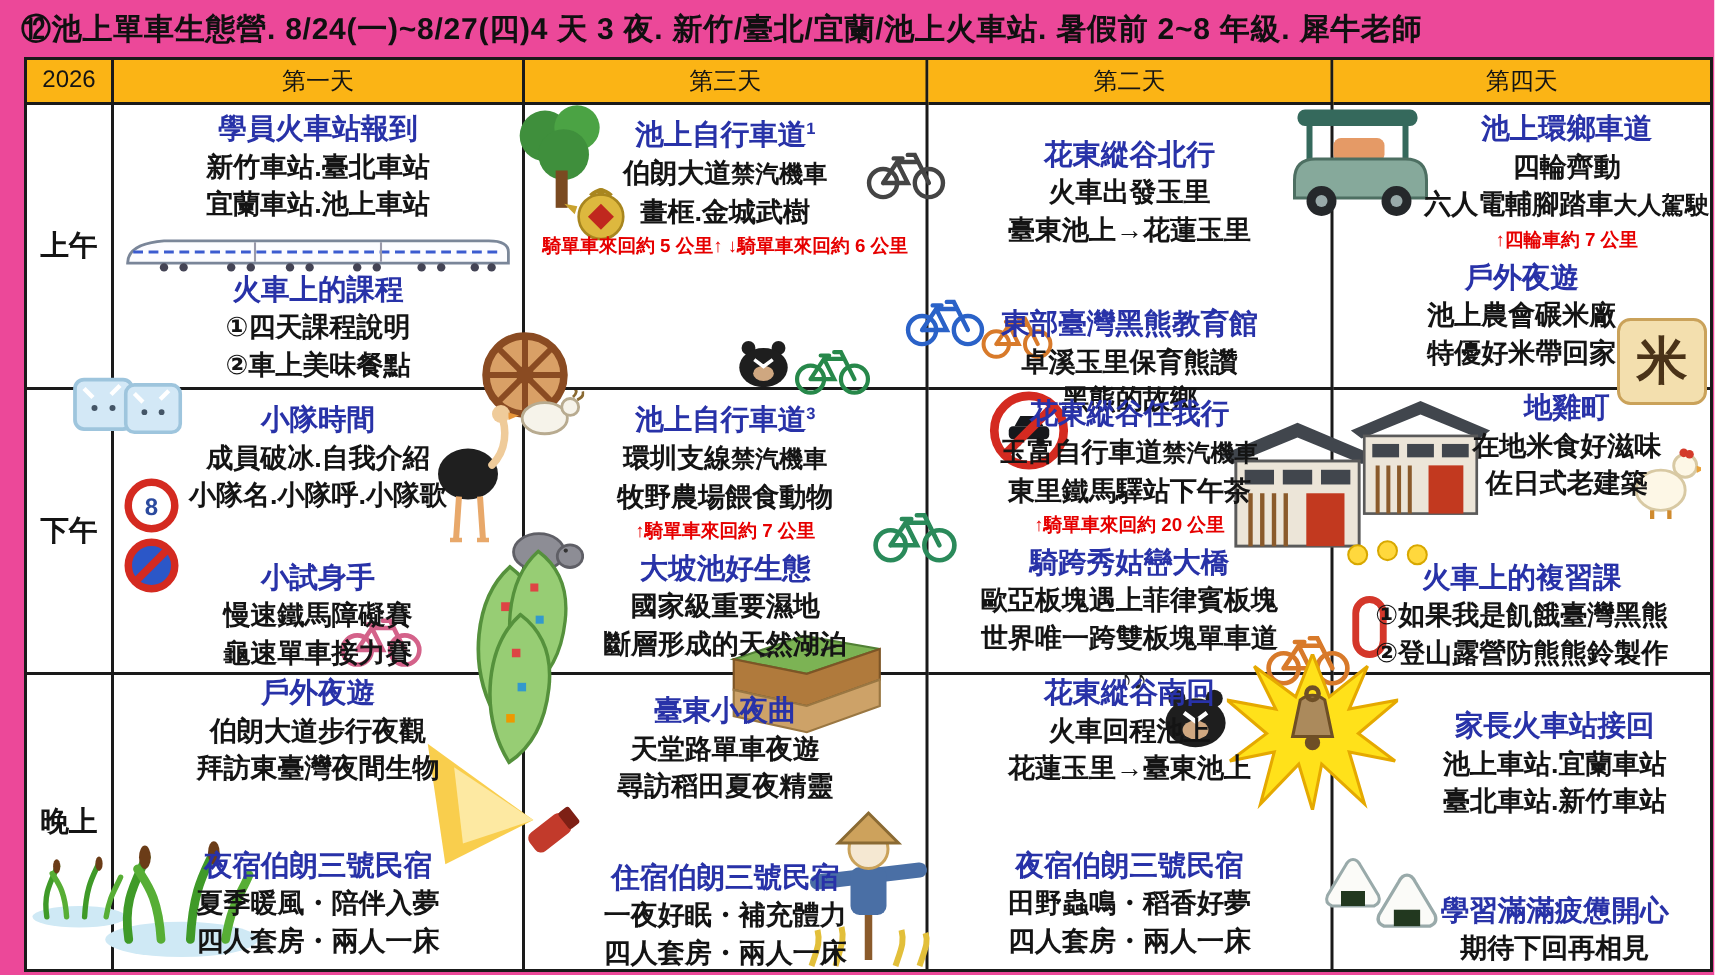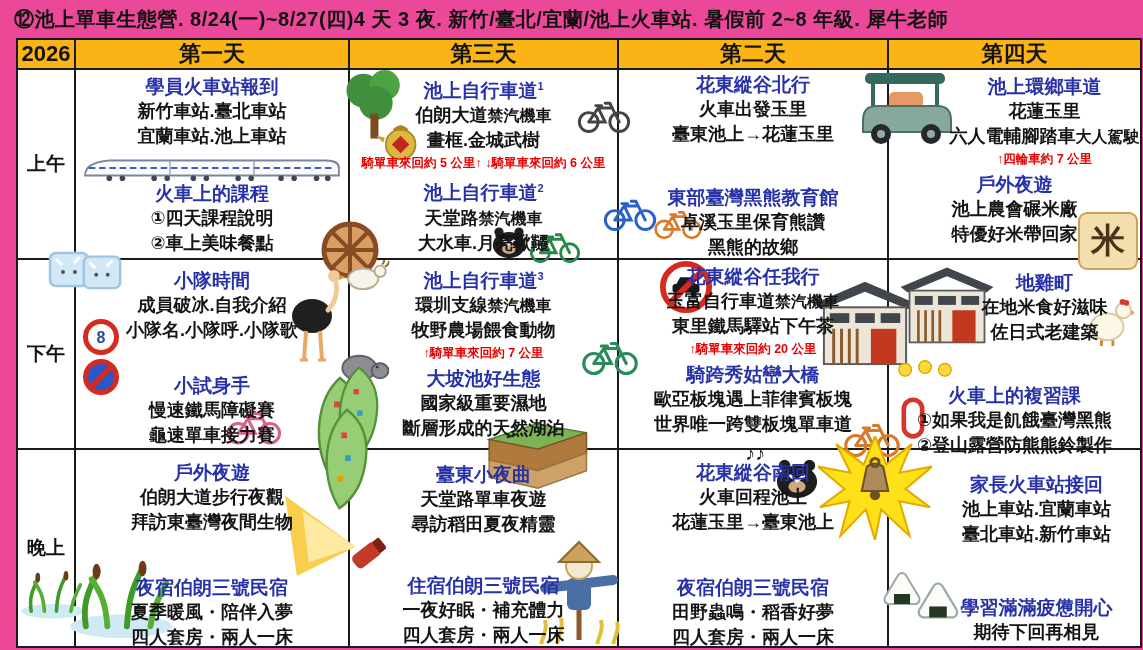--- a/index.html
+++ b/index.html
@@ -12,30 +12,30 @@
   body{font-family:"Liberation Sans","DejaVu Sans",sans-serif;background:#fff;}
   .page{position:relative;width:1143px;height:650px;overflow:hidden;background:#ec4899;}
   .page-title{position:absolute;left:14px;top:6px;font-size:20px;font-weight:bold;color:#101010;white-space:nowrap;letter-spacing:.5px;}
   .table{position:absolute;left:16px;top:38px;display:grid;
          grid-template-columns:58px 274px 269px 270px 251px;
          grid-template-rows:30px 190px 190px 196px;
          border:2px solid var(--bd);background:#fff;}
   .cell{box-sizing:border-box;border-right:2px solid var(--bd);border-bottom:2px solid var(--bd);position:relative;}
   .cell.lastcol{border-right:none;}
   .cell.lastrow{border-bottom:none;}
-  .hdr{background:var(--hbg);display:flex;align-items:center;justify-content:center;font-weight:bold;font-size:22px;color:#141414;}
+  .hdr{background:var(--hbg);display:flex;align-items:center;justify-content:center;font-weight:normal;font-size:16px;color:#141414;}
   .period{display:flex;align-items:center;justify-content:center;font-size:19px;font-weight:bold;color:#141414;}
   .content{text-align:center;}
   .sec{position:relative;z-index:2;}
   .sec-title{font-size:19px;font-weight:bold;color:var(--blue);line-height:25px;white-space:nowrap;}
   .sec-title sup{font-size:11px;}
   .ln{font-size:18px;font-weight:bold;color:#141414;line-height:25px;white-space:nowrap;}
   .small{font-size:16px;font-weight:bold;color:#141414;}
   .note{position:relative;z-index:2;font-size:12.5px;font-weight:bold;color:var(--red);line-height:21px;white-space:nowrap;}
-  .pt4{padding-top:4px;}.pt6{padding-top:2px;}.pt8{padding-top:8px;}.pt10{padding-top:10px;}.pt12{padding-top:12px;}.pt22{padding-top:22px;padding-left:44px;}
+  .pt4{padding-top:4px;}.pt6{padding-top:21px;}.pt8{padding-top:8px;}.pt10{}.pt12{padding-top:12px;}.pt22{padding-top:22px;padding-left:44px;}
   .g28{margin-top:38px;text-align:center;}.g30{margin-top:30px;}.g32{margin-top:32px;}.g36{margin-top:36px;}.g40{margin-top:40px;}.g48{margin-top:48px;}
   .shift{padding-left:60px;}
   .deco{position:absolute;z-index:1;pointer-events:none;}
   .rice-bag{display:flex;align-items:center;justify-content:center;background:#f3dfae;border:2px solid #caa25a;border-radius:9px;font-size:34px;font-weight:bold;color:#4a3318;}
   .note-glyph{position:absolute;z-index:1;font-size:20px;font-weight:bold;color:#222;}
 </style>
 </head>
 <body>
 
 <svg width="0" height="0" style="position:absolute">
@@ -263,25 +263,20 @@
         </svg>
       <svg class="deco" style="right:36px;bottom:-6px;width:52px;height:36px;color:#27884a" viewBox="0 0 46 32">
           <use href="#bike"></use>
         </svg>
       <div class="sec">
         <div class="sec-title"><span>池上自行車道</span><sup>1</sup></div>
         <div class="ln"><span>伯朗大道</span><span class="small">禁汽機車</span></div>
         <div class="ln">畫框.金城武樹</div>
       </div>
       <div class="note">騎單車來回約 5 公里↑  ↓騎單車來回約 6 公里</div>
-      <div class="sec" style="margin-top:2px">
-        <div class="sec-title"><span>池上自行車道</span><sup>2</sup></div>
-        <div class="ln"><span>天堂路</span><span class="small">禁汽機車</span></div>
-        <div class="ln">大水車.月亮鞦韆</div>
-      </div>
     </div>
 
     <div class="cell content pt6">
       <svg class="deco" style="left:-16px;top:124px;width:54px;height:38px;color:#2a62c8" viewBox="0 0 46 32">
           <use href="#bike"></use>
         </svg>
       <svg class="deco" style="left:34px;top:136px;width:50px;height:34px;color:#d87a2a" viewBox="0 0 46 32">
           <use href="#bike"></use>
         </svg>
       <div class="sec">
@@ -299,21 +294,21 @@
     <div class="cell content pt4 lastcol">
       <svg class="deco" style="left:-30px;top:0px;width:96px;height:80px" viewBox="0 0 96 80">
           <use href="#cart"></use>
         </svg>
       <div class="rice-bag deco" style="right:2px;top:142px;width:56px;height:54px">
           <span>米</span>
         </div>
       <div class="shift">
         <div class="sec">
           <div class="sec-title">池上環鄉車道</div>
-          <div class="ln">花蓮玉里</div>
+          <div class="ln">四輪齊動</div>
           <div class="ln"><span>六人電輔腳踏車</span><span class="small">大人駕駛</span></div>
         </div>
         <div class="note">↑四輪車約 7 公里</div>
       </div>
       <div class="sec" style="margin-top:2px">
         <div class="sec-title">戶外夜遊</div>
         <div class="ln">池上農會碾米廠</div>
         <div class="ln">特優好米帶回家</div>
       </div>
     </div>

